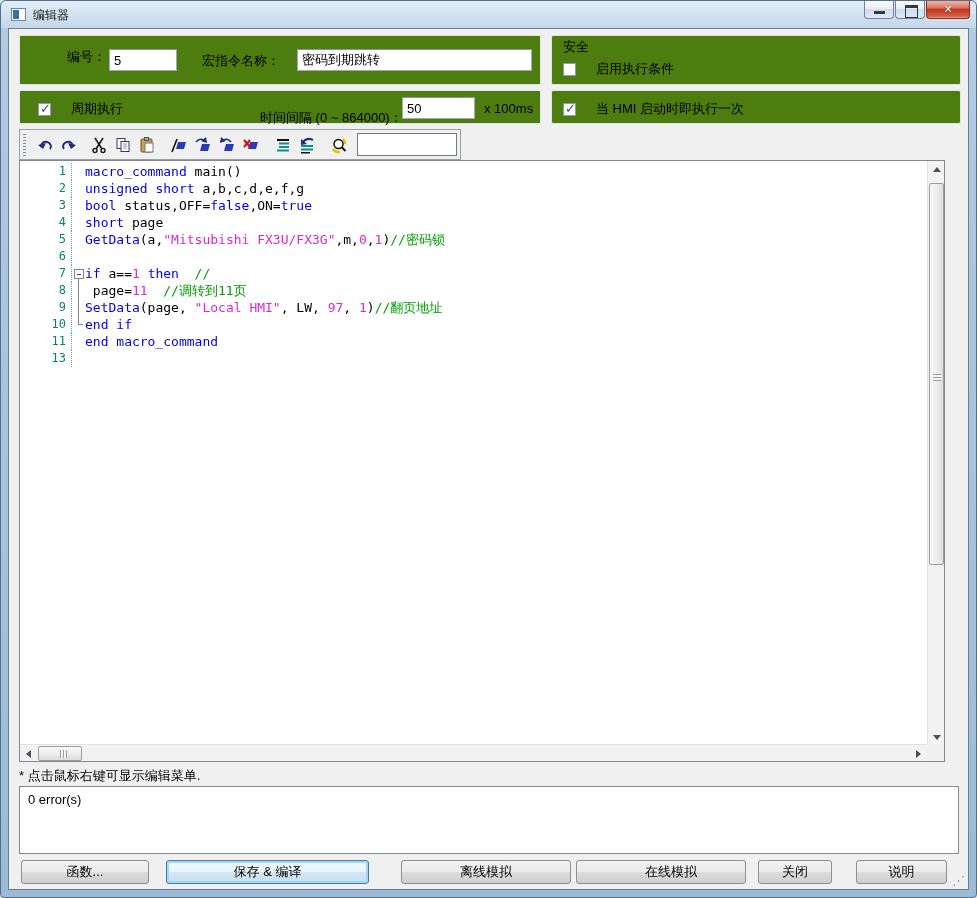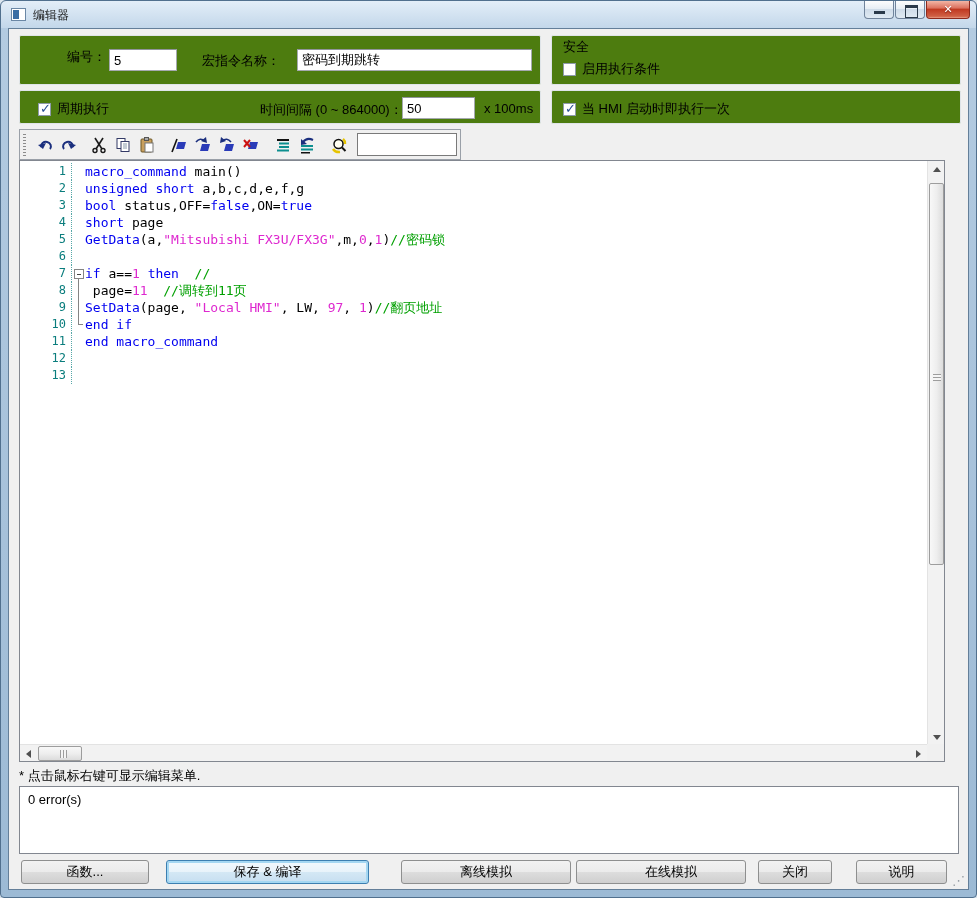--- a/index.html
+++ b/index.html
@@ -22,21 +22,21 @@
   .wbtn.max::after { content:''; position:absolute; left:9px; top:4px; width:11px; height:9px;
     border:1px solid #2b3a4a; border-top:3px solid #2b3a4a; background:#fff0; }
   .wbtn.close::after { content:'✕'; position:absolute; left:0; right:0; top:2px; text-align:center;
     color:#fff; font-size:11px; font-weight:bold; text-shadow:0 1px 1px #7c1d10; }
   .client { position:absolute; left:7px; top:27px; right:7px; bottom:7px; background:#f0f0f0;
     border:1px solid #647f99; }
   .gbox { position:absolute; border:1px solid #dfe4e8; background:#4d7c0f; border-radius:2px; }
   .lab { position:absolute; font-size:13px; color:#000; white-space:nowrap; }
   .tbox { position:absolute; height:22px; border:1px solid #a5a9af; border-top-color:#8f949a;
     background:#fff; font-size:13px; font-family:"Liberation Sans",sans-serif; padding:0 4px; color:#000; }
-  .cbrow { position:absolute; display:flex; align-items:center; gap:6px; font-size:13px; }
+  .cbrow { position:absolute; display:flex; align-items:center; gap:20px; font-size:13px; }
   .cb { width:13px; height:13px; background:#fff; border:1px solid #8e9bab; position:relative; flex:none; }
   .cb[data-checked="true"]::after { content:'✓'; position:absolute; left:1px; top:-3px;
     font-size:13px; font-weight:bold; color:#2a4f93; }
   
   .toolbar { position:absolute; left:10px; top:100px; width:442px; height:31px;
     border:1px solid #9aa0a8; background:#f0f0f0; }
   .gripper { position:absolute; left:3px; top:4px; width:3px; height:22px;
     background:repeating-linear-gradient(#8b8b8b 0 1px,#f0f0f0 1px 3px); }
   .tbi { position:absolute; top:3px; width:22px; height:23px; display:flex; align-items:center;
     justify-content:center; }
@@ -121,21 +121,21 @@
         <span class="cb" data-checked="false"></span>
         <span>启用执行条件</span>
       </div>
     </div>
 
     <div class="gbox" style="left:10px; top:61px; width:522px; height:34px;">
       <div class="cbrow" style="left:18px; top:9px;">
         <span class="cb" data-checked="true"></span>
         <span>周期执行</span>
       </div>
-      <span class="lab" style="left:240px; top:10px;">时间间隔 (0 ~ 864000)：</span>
+      <span class="lab" style="left:240px; top:18px;">时间间隔 (0 ~ 864000)：</span>
       <input class="tbox" style="left: 382px; top: 6px; width: 73px;" value="50">
       <span class="lab" style="left:464px; top:10px;text-align:right;">x 100ms</span>
     </div>
 
     <div class="gbox" style="left:542px; top:61px; width:410px; height:34px;">
       <div class="cbrow" style="left:11px; top:9px;">
         <span class="cb" data-checked="true"></span>
         <span>当 HMI 启动时即执行一次</span>
       </div>
     </div>
@@ -239,21 +239,20 @@
           <div class="code-line"><span class="line-no">2</span><span class="fold none"></span><span><span class="tk-k">unsigned short</span><span class="tk-p"> a,b,c,d,e,f,g</span></span></div>
           <div class="code-line"><span class="line-no">3</span><span class="fold none"></span><span><span class="tk-k">bool</span><span class="tk-p"> status,OFF=</span><span class="tk-k">false</span><span class="tk-p">,ON=</span><span class="tk-k">true</span></span></div>
           <div class="code-line"><span class="line-no">4</span><span class="fold none"></span><span><span class="tk-k">short</span><span class="tk-p"> page</span></span></div>
           <div class="code-line"><span class="line-no">5</span><span class="fold none"></span><span><span class="tk-k">GetData</span><span class="tk-p">(a,</span><span class="tk-s">"Mitsubishi FX3U/FX3G"</span><span class="tk-p">,m,</span><span class="tk-n">0</span><span class="tk-p">,</span><span class="tk-n">1</span><span class="tk-p">)</span><span class="tk-c">//密码锁</span></span></div>
           <div class="code-line"><span class="line-no">6</span><span class="fold none"></span><span></span></div>
           <div class="code-line"><span class="line-no">7</span><span class="fold start"></span><span><span class="tk-k">if</span><span class="tk-p"> a==</span><span class="tk-n">1</span><span class="tk-p"> </span><span class="tk-k">then</span><span class="tk-p">  </span><span class="tk-c">//</span></span></div>
           <div class="code-line"><span class="line-no">8</span><span class="fold mid"></span><span><span class="tk-p"> page=</span><span class="tk-n">11</span><span class="tk-p">  </span><span class="tk-c">//调转到11页</span></span></div>
           <div class="code-line"><span class="line-no">9</span><span class="fold mid"></span><span><span class="tk-k">SetData</span><span class="tk-p">(page, </span><span class="tk-s">"Local HMI"</span><span class="tk-p">, LW, </span><span class="tk-n">97</span><span class="tk-p">, </span><span class="tk-n">1</span><span class="tk-p">)</span><span class="tk-c">//翻页地址</span></span></div>
           <div class="code-line"><span class="line-no">10</span><span class="fold end"></span><span><span class="tk-k">end if</span></span></div>
           <div class="code-line"><span class="line-no">11</span><span class="fold none"></span><span><span class="tk-k">end macro_command</span></span></div>
-          <div class="code-line"><span class="line-no">12</span><span class="fold none"></span><span></span></div>
           <div class="code-line"><span class="line-no">13</span><span class="fold none"></span><span></span></div>
         </div>
 
       <div class="vscroll">
         <div class="arrow" style="top:0;">
             <span class="tri up"></span>
           </div>
         <div class="vthumb"></div>
         <div class="arrow" style="bottom:0;">
             <span class="tri down"></span>

